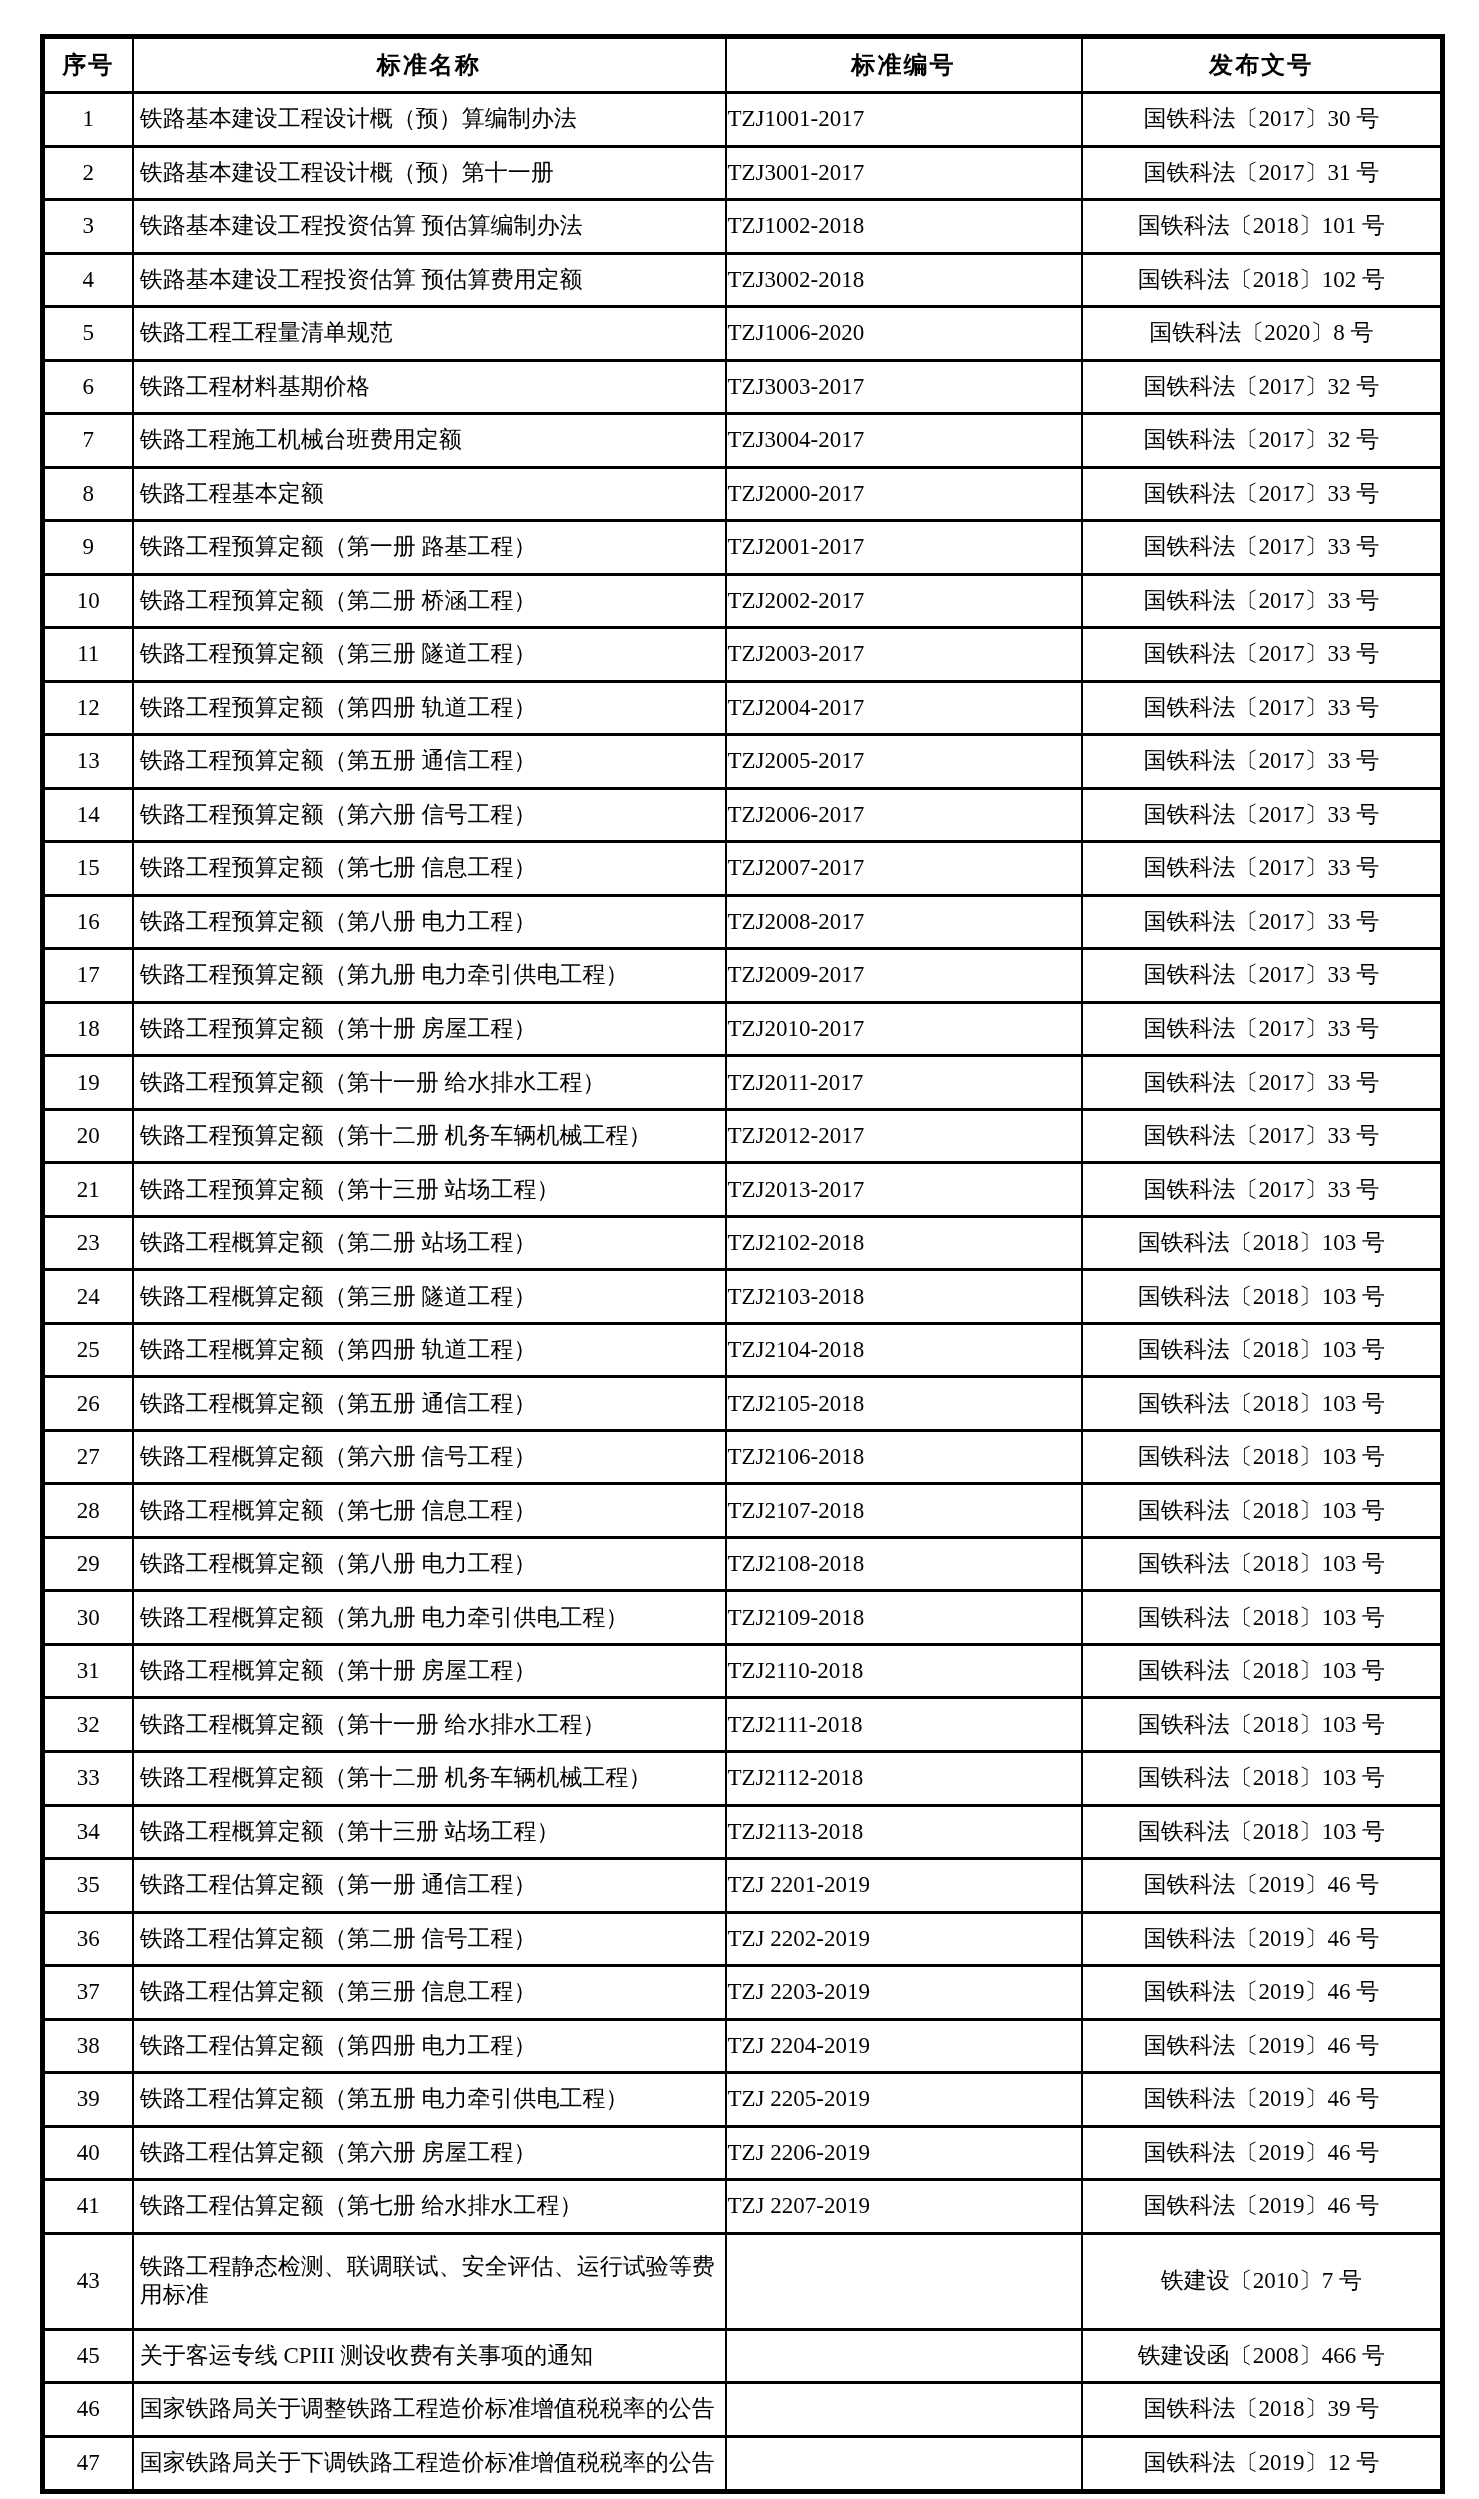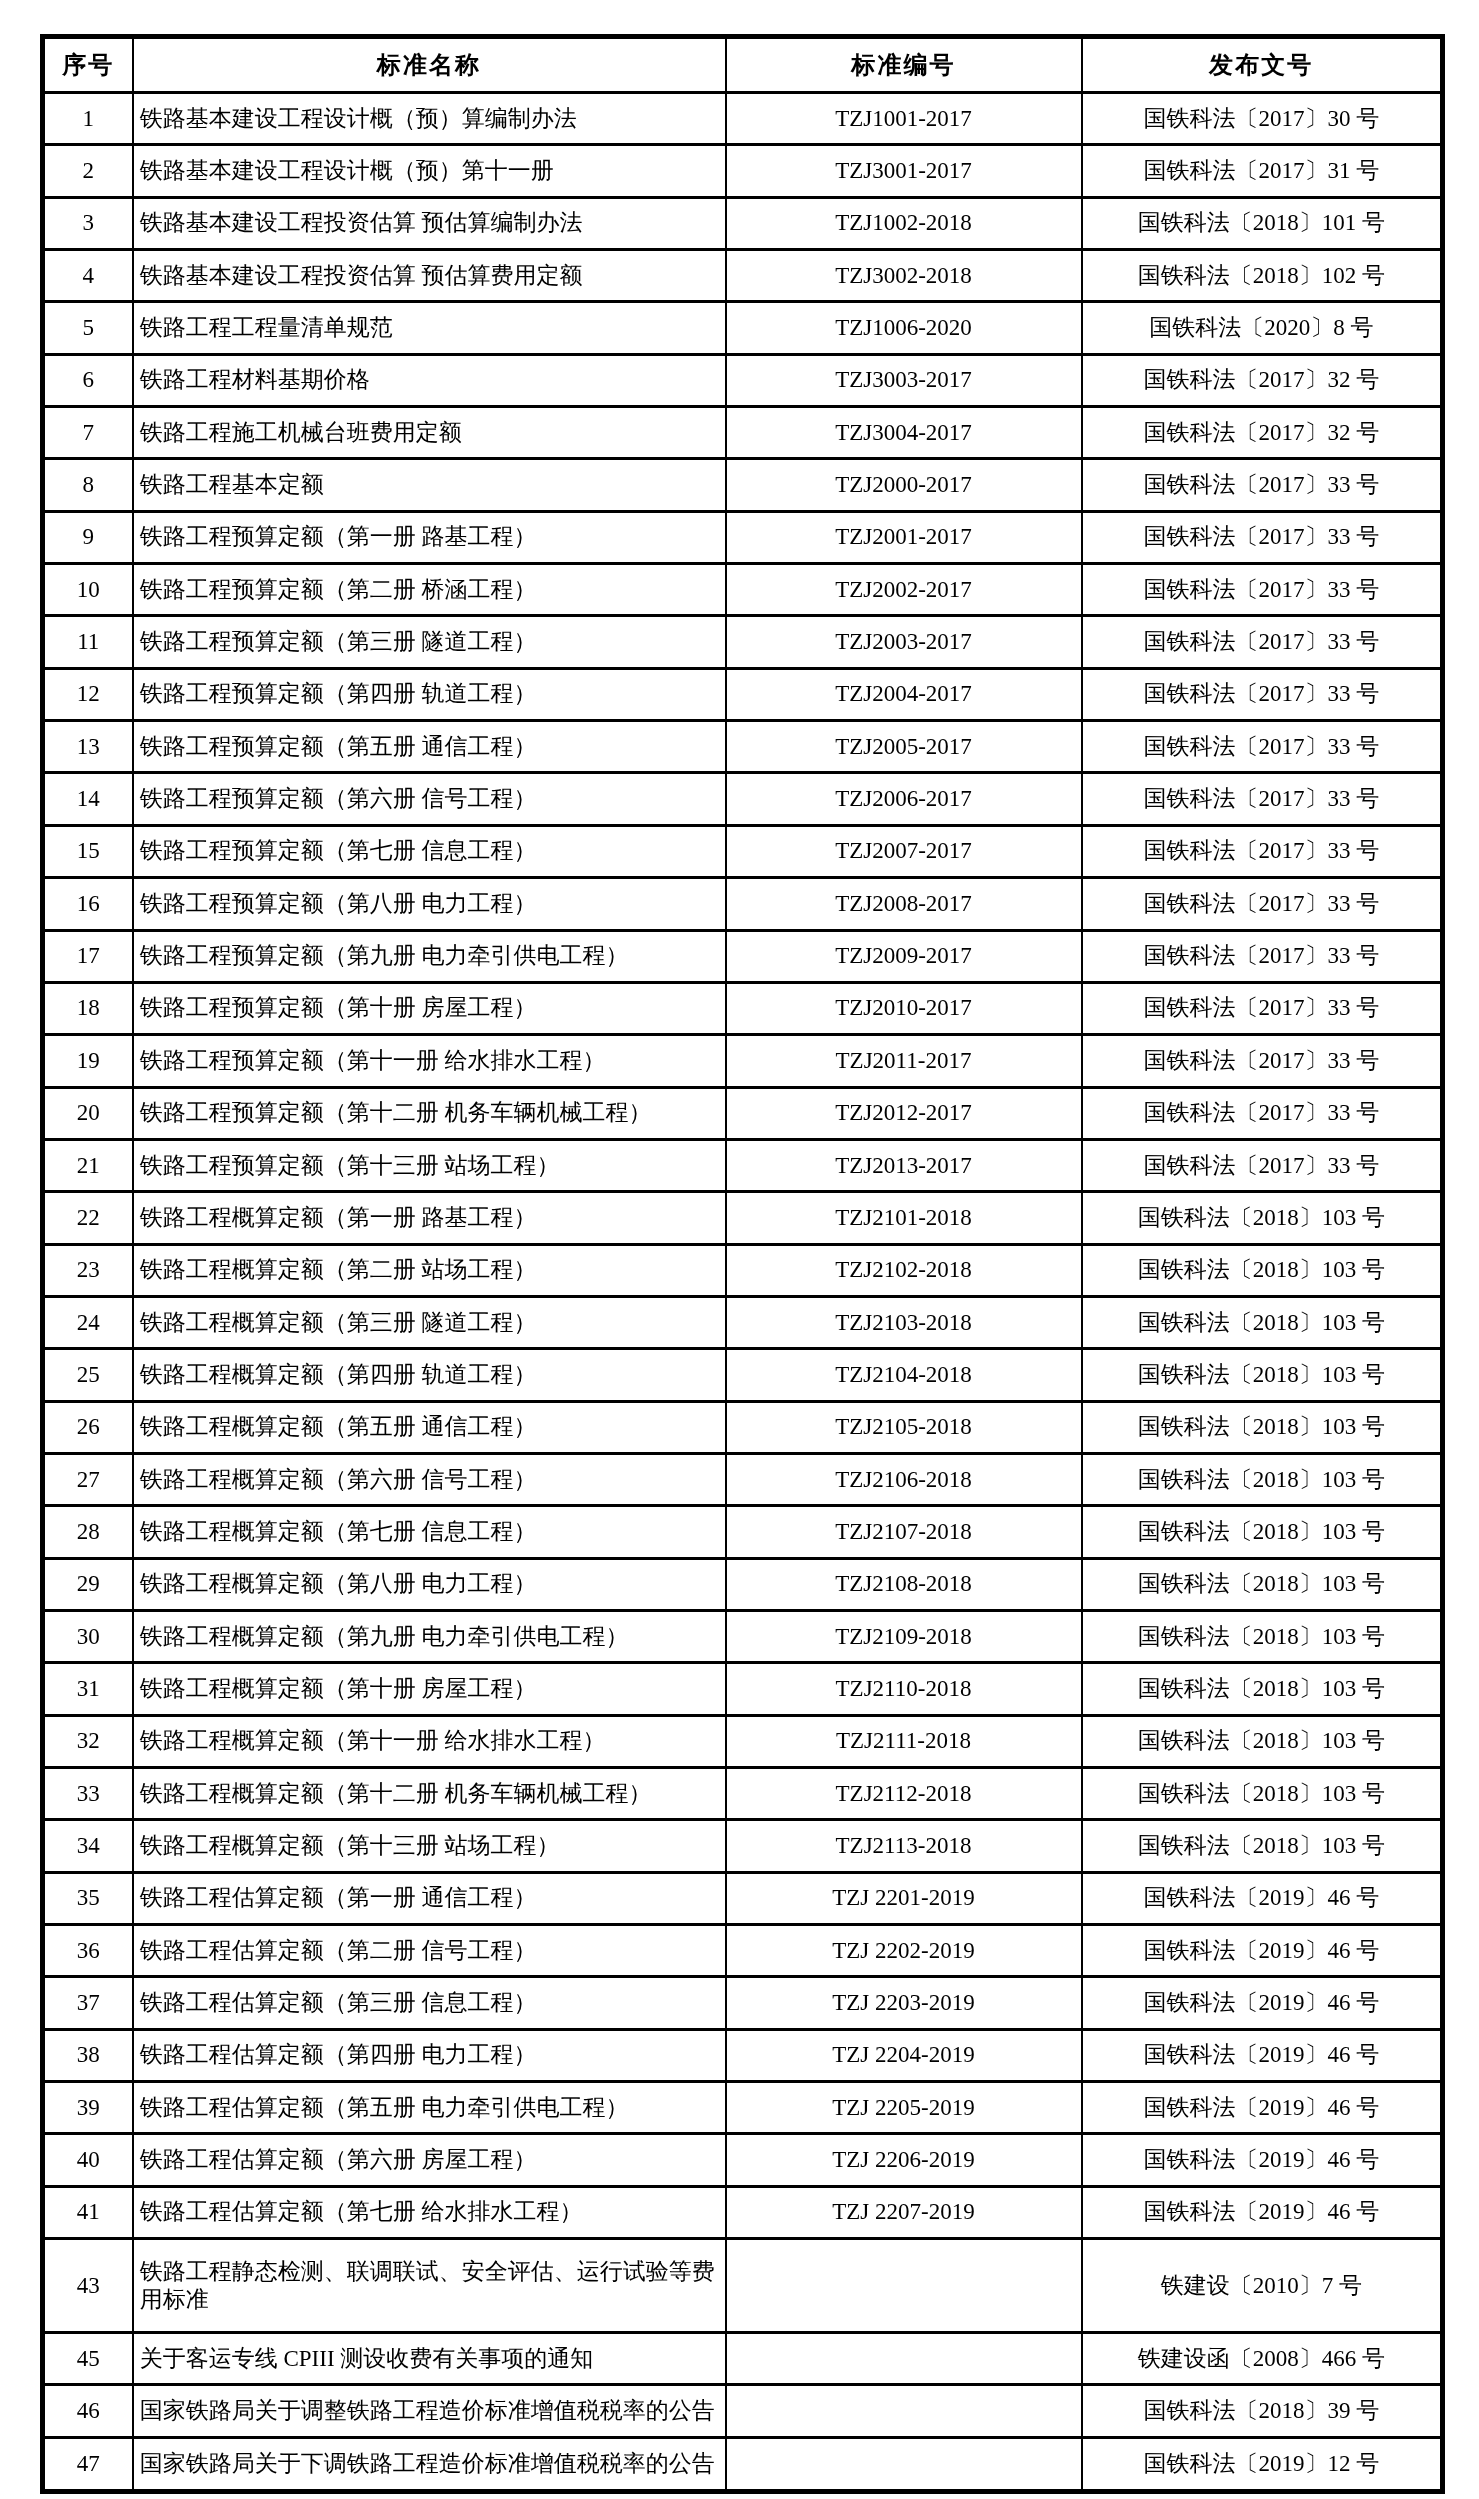--- a/index.html
+++ b/index.html
@@ -41,21 +41,21 @@
     text-align: center;
     letter-spacing: 2.1px;
     border-bottom-width: 3.6px;
   }
   .std-table td {
     font-size: 23px;
     line-height: 1.22;
   }
   .c-no   { text-align: center; }
   .c-name { text-align: left; padding: 2.1px 8.2px 2.1px 6.2px; }
-  .c-code { text-align: center; }
+  .c-code { }
   .c-doc  { text-align: center; padding: 2.1px 5.2px; }
 </style>
 </head>
 <body>
 
 <div class="page">
   <table class="std-table">
     <colgroup>
       <col style="width:90px">
       <col style="width:593px">
@@ -191,26 +191,20 @@
     <td class="c-code">TZJ2012-2017</td>
     <td class="c-doc">国铁科法〔2017〕33 号</td>
   </tr>
         <tr>
     <td class="c-no">21</td>
     <td class="c-name">铁路工程预算定额（第十三册 站场工程）</td>
     <td class="c-code">TZJ2013-2017</td>
     <td class="c-doc">国铁科法〔2017〕33 号</td>
   </tr>
         <tr>
-    <td class="c-no">22</td>
-    <td class="c-name">铁路工程概算定额（第一册 路基工程）</td>
-    <td class="c-code">TZJ2101-2018</td>
-    <td class="c-doc">国铁科法〔2018〕103 号</td>
-  </tr>
-        <tr>
     <td class="c-no">23</td>
     <td class="c-name">铁路工程概算定额（第二册 站场工程）</td>
     <td class="c-code">TZJ2102-2018</td>
     <td class="c-doc">国铁科法〔2018〕103 号</td>
   </tr>
         <tr>
     <td class="c-no">24</td>
     <td class="c-name">铁路工程概算定额（第三册 隧道工程）</td>
     <td class="c-code">TZJ2103-2018</td>
     <td class="c-doc">国铁科法〔2018〕103 号</td>

